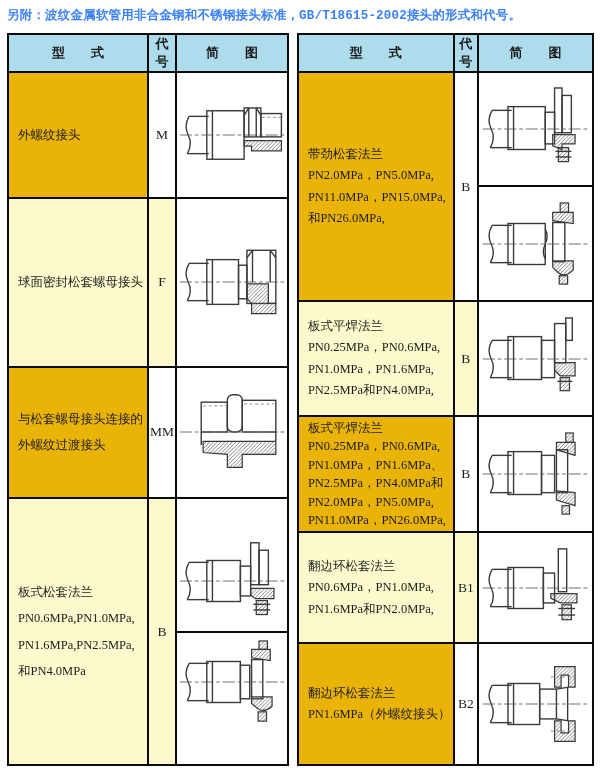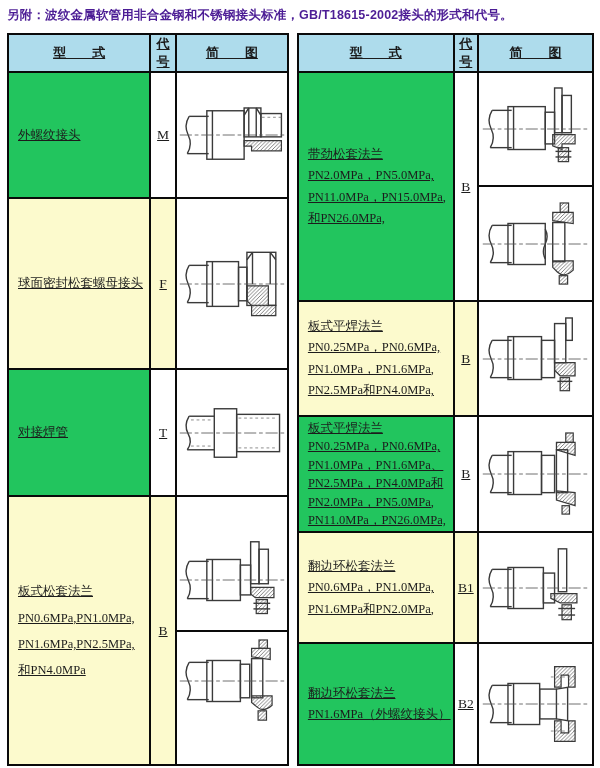--- a/index.html
+++ b/index.html
@@ -2,34 +2,34 @@
 <html style="--hdr: #aedcec; --hl: #fcfacd; --page: #ffffff;"><head>
 <meta charset="utf-8">
 <style>
   html,body{margin:0;padding:0;}
   body{
     width:600px;height:768px;background:var(--page,#ffffff);
     font-family:"Liberation Serif","DejaVu Serif",serif;color:#1c1c1c;
     overflow:hidden;
   }
   .page-title{
-    font-family:Liberation Sans, sans-serif;
-    font-weight:600;font-size:12.5px;color:#4c1d95;
+    font-family:Liberation Mono, monospace;
+    font-weight:600;font-size:12.5px;color:#3b82f6;
     padding:7px 4px 0 7px;letter-spacing:.2px;white-space:nowrap;
   }
-  .tables{display:flex;gap:8px;margin:9px 6px 0 7px;text-decoration:underline;}
+  .tables{display:flex;gap:8px;margin:9px 6px 0 7px;}
   table{border-collapse:collapse;table-layout:fixed;}
   th,td{border:2px solid #0a0a0a;padding:0;overflow:hidden;}
   th{
     background:var(--hdr,#aedcec);height:28px;
     font-family:"Liberation Sans","DejaVu Sans",sans-serif;
     font-weight:600;font-size:13px;color:#1a1a1a;text-align:center;
   }
   .type-cell{
-    vertical-align:middle;text-align:left;background:#22c55e;
+    vertical-align:middle;text-align:left;background:#eab308;
     padding:2px 2px 2px 9px;font-size:12.5px;
   }
   .type-cell div{white-space:nowrap;}
   #left-table .type-cell{line-height:2.1;}
   #right-table .type-cell{line-height:1.72;}
   #right-table .type-cell.tight{line-height:1.47;}
   .code-cell{
     vertical-align:middle;text-align:center;background:#fff;
     font-size:13.5px;
   }
@@ -115,37 +115,36 @@
                 <rect class="ln" x="75" y="12" width="31" height="57"></rect>
                 <path class="ln" d="M75,20 L81,12 M106,20 L100,12"></path>
                 <line class="ln" x1="81" y1="12" x2="81" y2="46"></line>
                 <line class="ln" x1="100" y1="12" x2="100" y2="46"></line>
                 <polygon class="hz" points="75,48 98,48 98,69 106,69 106,80 80,80 80,69 75,64"></polygon>
                 <line class="cl" x1="3" y1="46" x2="115" y2="46"></line>
               </svg>
             </div>
           </td>
         </tr>
-        <tr style="height: 96px;">
+        <tr style="height: 99px;">
           <td class="type-cell">
-            <div>对接焊管</div>
-          </td>
-          <td class="code-cell">T</td>
-          <td class="diag-cell">
-            <div class="diag-sub">
-              <svg class="diag" viewBox="0 0 118 92" width="110" height="86">
-                <path class="ln" d="M13,28 Q7,38 12,47 Q17,56 11,64"></path>
-                <line class="ln" x1="13" y1="28" x2="40" y2="28"></line>
-                <line class="ln" x1="11" y1="64" x2="40" y2="64"></line>
-                <line class="dash" x1="15" y1="32" x2="38" y2="32"></line>
-                <line class="dash" x1="15" y1="60" x2="38" y2="60"></line>
-                <rect class="ln" x="40" y="20" width="24" height="52"></rect>
-                <rect class="ln" x="64" y="26" width="46" height="40"></rect>
-                <line class="dash" x1="66" y1="30" x2="108" y2="30"></line>
-                <line class="dash" x1="66" y1="62" x2="108" y2="62"></line>
+            <div>与松套螺母接头连接的</div>
+            <div>外螺纹过渡接头</div>
+          </td>
+          <td class="code-cell">MM</td>
+          <td class="diag-cell">
+            <div class="diag-sub">
+              <svg class="diag" viewBox="0 0 118 92" width="110" height="86">
+                <rect class="ln" x="26" y="14" width="28" height="32"></rect>
+                <line class="dash" x1="28" y1="18" x2="54" y2="18"></line>
+                <rect class="ln" x="54" y="6" width="16" height="40" rx="6"></rect>
+                <rect class="ln" x="70" y="12" width="36" height="34"></rect>
+                <line class="dash" x1="72" y1="16" x2="104" y2="16"></line>
+                <path class="ln" d="M26,46 L26,60 M106,46 L106,56"></path>
+                <polygon class="hz" points="28,56 106,56 106,70 70,70 70,84 54,84 54,70 28,68"></polygon>
                 <line class="cl" x1="3" y1="46" x2="115" y2="46"></line>
               </svg>
             </div>
           </td>
         </tr>
         <tr style="height: 202px; margin-left: 8px;">
           <td class="type-cell hl">
             <div>板式松套法兰</div>
             <div>PN0.6MPa,PN1.0MPa,</div>
             <div>PN1.6MPa,PN2.5MPa,</div>

